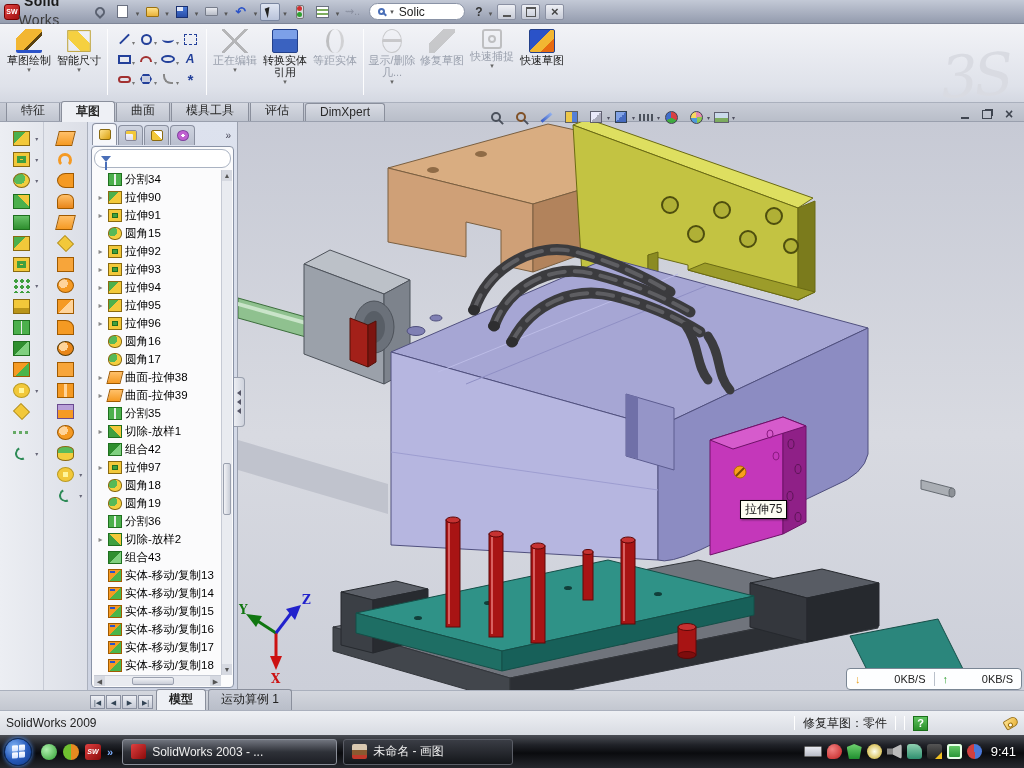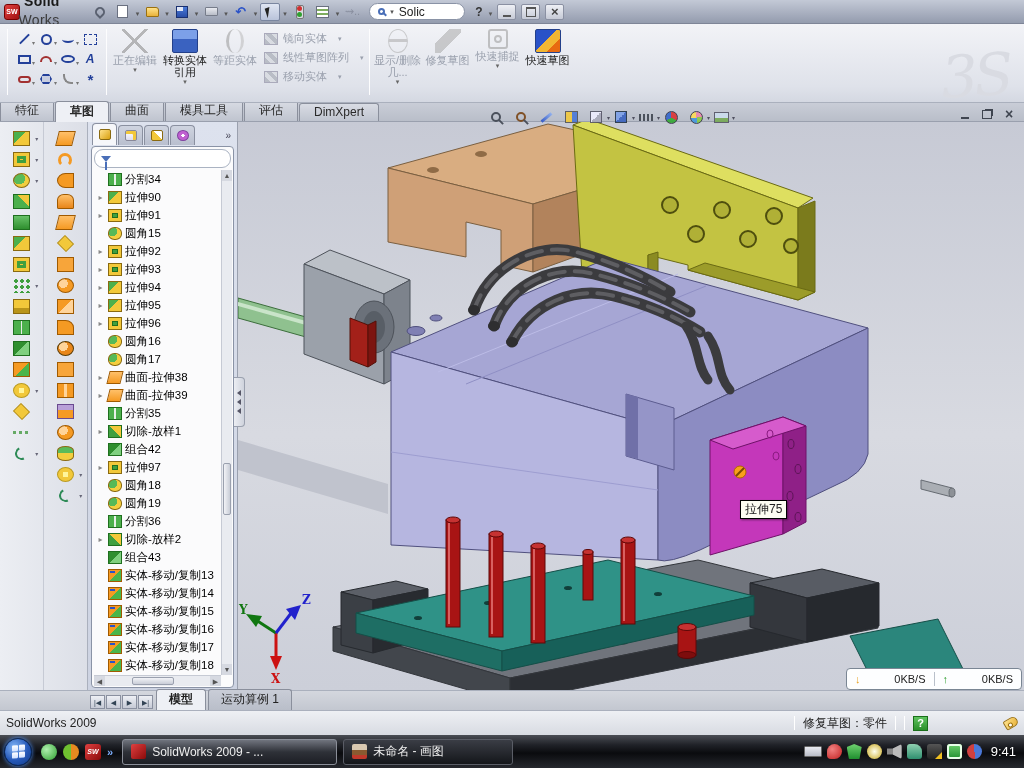--- a/index.html
+++ b/index.html
@@ -78,21 +78,21 @@
   [data-g="fillet"] .gg { width:10px; height:10px; border-left:2px solid #888; border-bottom:2px solid #888; border-radius:0 0 0 8px; }
   [data-g="point"] .gg::after { content:"*"; color:#23409a; font-size:15px; font-weight:bold; }
   #rstack { display:flex; flex-direction:column; justify-content:flex-start; margin:4px 2px 0 4px; gap:4px; }
   .stk { display:flex; align-items:center; gap:5px; height:15px; }
   .stk .sic { width:14px; height:12px; background:linear-gradient(45deg,#b9bdc6 25%,#d9dce2 25% 50%,#b9bdc6 50% 75%,#d9dce2 75%); border:1px solid #aab; }
   .stk .slb { color:#9aa0ad; font-size:11px; white-space:nowrap; }
   .stk .scar { font-size:7px; color:#9aa0ad; margin-left:6px; }
   #watermark { position:absolute; right:14px; top:18px; font-family:"DejaVu Serif",serif; font-style:italic; font-size:58px; color:#d9dbe2; letter-spacing:-4px; transform:rotate(-4deg); user-select:none; }
 
   
-  #cmdtabs { height:19px; background:linear-gradient(#c9cdd7,#b9bec9); display:flex; align-items:flex-end; padding-left:0; border-bottom:1px solid #9aa0ae; }
+  #cmdtabs { height:19px; background:linear-gradient(#c9cdd7,#b9bec9); display:flex; align-items:flex-end; padding-left:6px; border-bottom:1px solid #9aa0ae; }
   .ctab { padding:1px 14px 2px 14px; border:1px solid #8a8f9c; border-bottom:none; border-radius:3px 3px 0 0; background:linear-gradient(#d9dce4,#bfc4cf); margin-right:1px; color:#2a2a2a; }
   .ctab[data-act="1"] { background:#eef0f5; font-weight:bold; position:relative; top:1px; }
 
   
   #main { height:568px; display:flex; position:relative; }
 
   
   #lefttools { width:88px; background:linear-gradient(90deg,#eceef3,#dcdfe7); border-right:1px solid #aab0bd; display:flex; }
   .ltcol { width:44px; display:flex; flex-direction:column; align-items:center; padding-top:6px; }
   .ltcol:first-child { border-right:1px solid #c6cad4; }
@@ -304,20 +304,34 @@
     </span>
     <span class="help">?</span>
     <span class="tsep"></span>
     <span class="winbtn wb-min"></span>
     <span class="winbtn wb-max"></span>
     <span class="winbtn wb-close"></span>
   </div>
 </div>
 
 <div id="ribbon">
+  <div class="rgroup">
+
+      <div class="rbtn" data-en="1" data-ic="sketch" data-c="1">
+        <span class="ric"></span>
+        <span class="rlb">草图绘制</span>
+        <span class="rcaret">▾</span>
+      </div>
+
+      <div class="rbtn" data-en="1" data-ic="dim" data-c="1">
+        <span class="ric"></span>
+        <span class="rlb">智能尺寸</span>
+        <span class="rcaret">▾</span>
+      </div>
+    </div>
   <div class="rsep"></div>
   <div id="glyphgrid">
 
   <span class="gcell" data-g="line" data-c="1">
         <i class="gg"></i>
       </span>
       <span class="gcell" data-g="circle" data-c="1">
         <i class="gg"></i>
       </span>
       <span class="gcell" data-g="spline" data-c="1">
@@ -363,40 +377,20 @@
       <div class="rbtn" data-en="1" data-ic="convert" data-c="1">
         <span class="ric"></span>
         <span class="rlb">转换实体引用</span>
         <span class="rcaret">▾</span>
       </div>
 
       <div class="rbtn" data-en="0" data-ic="offset" data-c="0">
         <span class="ric"></span>
         <span class="rlb">等距实体</span>
         <span class="rcaret">▾</span>
-      </div>
-    </div>
-  <div id="rstack">
-
-      <div class="stk" data-en="0">
-        <span class="sic"></span>
-        <span class="slb">镜向实体</span>
-        <span class="scar">▾</span>
-      </div>
-
-      <div class="stk" data-en="0">
-        <span class="sic"></span>
-        <span class="slb">线性草图阵列</span>
-        <span class="scar">▾</span>
-      </div>
-
-      <div class="stk" data-en="0">
-        <span class="sic"></span>
-        <span class="slb">移动实体</span>
-        <span class="scar">▾</span>
       </div>
     </div>
   <div class="rsep"></div>
   <div class="rgroup">
 
       <div class="rbtn" data-en="0" data-ic="showdel" data-c="1">
         <span class="ric"></span>
         <span class="rlb">显示/删除几...</span>
         <span class="rcaret">▾</span>
       </div>
@@ -1008,21 +1002,21 @@
   <span class="ql">
     <i class="qlic ql-msn"></i>
     <i class="qlic ql-ball"></i>
     <i class="qlic ql-sw">SW</i>
     <span class="ql-more">»</span>
   </span>
   <span id="tasks" style="display:flex;gap:6px">
 
       <span class="task" data-act="1" data-ic="sw">
         <i class="tic"></i>
-        <span>SolidWorks 2009 - ...</span>
+        <span>SolidWorks 2003 - ...</span>
       </span>
 
       <span class="task" data-act="0" data-ic="paint">
         <i class="tic"></i>
         <span>未命名 - 画图</span>
       </span>
     </span>
   <span id="tray">
     <i class="kbd"></i>
     <span style="display:flex;gap:5px">

